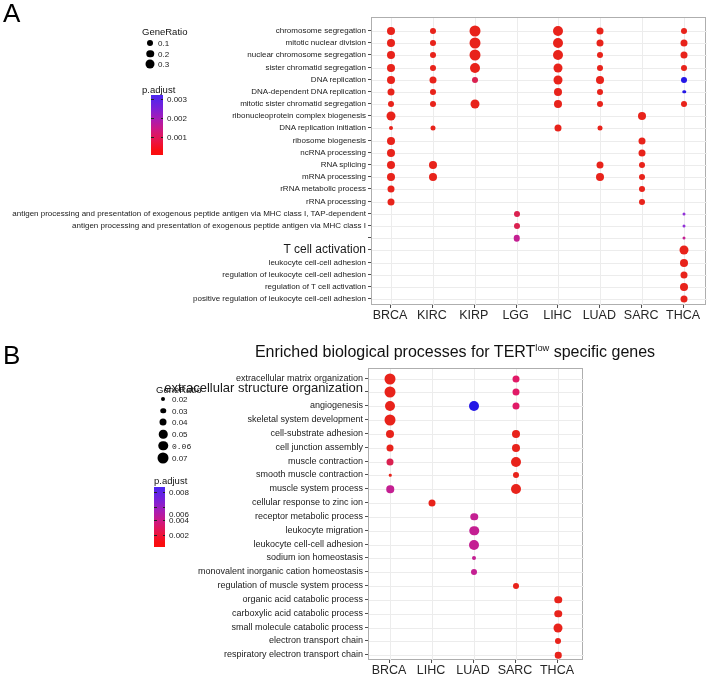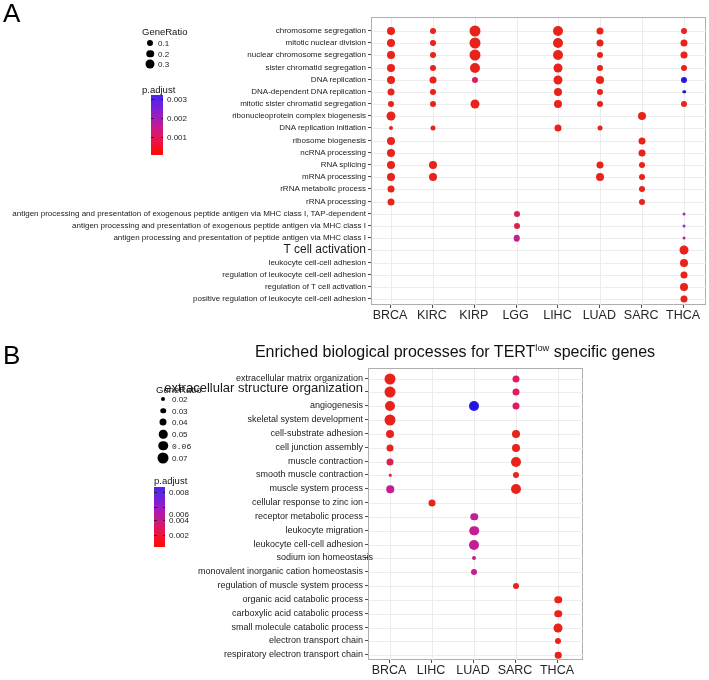--- a/index.html
+++ b/index.html
@@ -201,21 +201,20 @@
       <div class="ylab" style="right: 343px; top: 115.295px; font-size: 8px;">ribonucleoprotein complex biogenesis</div>
       <div class="ylab" style="right: 343px; top: 127.48px; font-size: 8px;">DNA replication initiation</div>
       <div class="ylab" style="right: 343px; top: 139.665px; font-size: 8px;">ribosome biogenesis</div>
       <div class="ylab" style="right: 343px; top: 151.85px; font-size: 8px;">ncRNA processing</div>
       <div class="ylab" style="right: 343px; top: 164.035px; font-size: 8px;">RNA splicing</div>
       <div class="ylab" style="right: 343px; top: 176.22px; font-size: 8px;">mRNA processing</div>
       <div class="ylab" style="right: 343px; top: 188.405px; font-size: 8px;">rRNA metabolic process</div>
       <div class="ylab" style="right: 343px; top: 200.59px; font-size: 8px;">rRNA processing</div>
       <div class="ylab" style="right: 343px; top: 212.775px; font-size: 8px;">antigen processing and presentation of exogenous peptide antigen via MHC class I, TAP-dependent</div>
       <div class="ylab" style="right: 343px; top: 224.96px; font-size: 8px;">antigen processing and presentation of exogenous peptide antigen via MHC class I</div>
-      <div class="ylab" style="right: 343px; top: 237.145px; font-size: 8px;">antigen processing and presentation of peptide antigen via MHC class I</div>
       <div class="ylab" style="right: 343px; top: 249.33px; font-size: 12px;">T cell activation</div>
       <div class="ylab" style="right: 343px; top: 261.515px; font-size: 8px;">leukocyte cell-cell adhesion</div>
       <div class="ylab" style="right: 343px; top: 273.7px; font-size: 8px;">regulation of leukocyte cell-cell adhesion</div>
       <div class="ylab" style="right: 343px; top: 285.885px; font-size: 8px;">regulation of T cell activation</div>
       <div class="ylab" style="right: 343px; top: 298.07px; font-size: 8px;">positive regulation of leukocyte cell-cell adhesion</div>
       <div class="xlab" style="left: 390px; top: 308px;">BRCA</div>
       <div class="xlab" style="left: 431.86px; top: 308px;">KIRC</div>
       <div class="xlab" style="left: 473.72px; top: 308px;">KIRP</div>
       <div class="xlab" style="left: 515.58px; top: 308px;">LGG</div>
       <div class="xlab" style="left: 557.44px; top: 308px;">LIHC</div>
@@ -345,21 +344,21 @@
       <div class="ylab" style="right: 346px; top: 419.02px; font-size: 9px;">skeletal system development</div>
       <div class="ylab" style="right: 346px; top: 432.86px; font-size: 9px;">cell-substrate adhesion</div>
       <div class="ylab" style="right: 346px; top: 446.7px; font-size: 9px;">cell junction assembly</div>
       <div class="ylab" style="right: 346px; top: 460.54px; font-size: 9px;">muscle contraction</div>
       <div class="ylab" style="right: 346px; top: 474.38px; font-size: 9px;">smooth muscle contraction</div>
       <div class="ylab" style="right: 346px; top: 488.22px; font-size: 9px;">muscle system process</div>
       <div class="ylab" style="right: 346px; top: 502.06px; font-size: 9px;">cellular response to zinc ion</div>
       <div class="ylab" style="right: 346px; top: 515.9px; font-size: 9px;">receptor metabolic process</div>
       <div class="ylab" style="right: 346px; top: 529.74px; font-size: 9px;">leukocyte migration</div>
       <div class="ylab" style="right: 346px; top: 543.58px; font-size: 9px;">leukocyte cell-cell adhesion</div>
-      <div class="ylab" style="right: 336px; top: 557.42px; font-size: 9px;">sodium ion homeostasis</div>
+      <div class="ylab" style="right: 346px; top: 557.42px; font-size: 9px;">sodium ion homeostasis</div>
       <div class="ylab" style="right: 346px; top: 571.26px; font-size: 9px;">monovalent inorganic cation homeostasis</div>
       <div class="ylab" style="right: 346px; top: 585.1px; font-size: 9px;">regulation of muscle system process</div>
       <div class="ylab" style="right: 346px; top: 598.94px; font-size: 9px;">organic acid catabolic process</div>
       <div class="ylab" style="right: 346px; top: 612.78px; font-size: 9px;">carboxylic acid catabolic process</div>
       <div class="ylab" style="right: 346px; top: 626.62px; font-size: 9px;">small molecule catabolic process</div>
       <div class="ylab" style="right: 346px; top: 640.46px; font-size: 9px;">electron transport chain</div>
       <div class="ylab" style="right: 346px; top: 654.3px; font-size: 9px;">respiratory electron transport chain</div>
       <div class="xlab" style="left: 389px; top: 663px;">BRCA</div>
       <div class="xlab" style="left: 431px; top: 663px;">LIHC</div>
       <div class="xlab" style="left: 473px; top: 663px;">LUAD</div>

